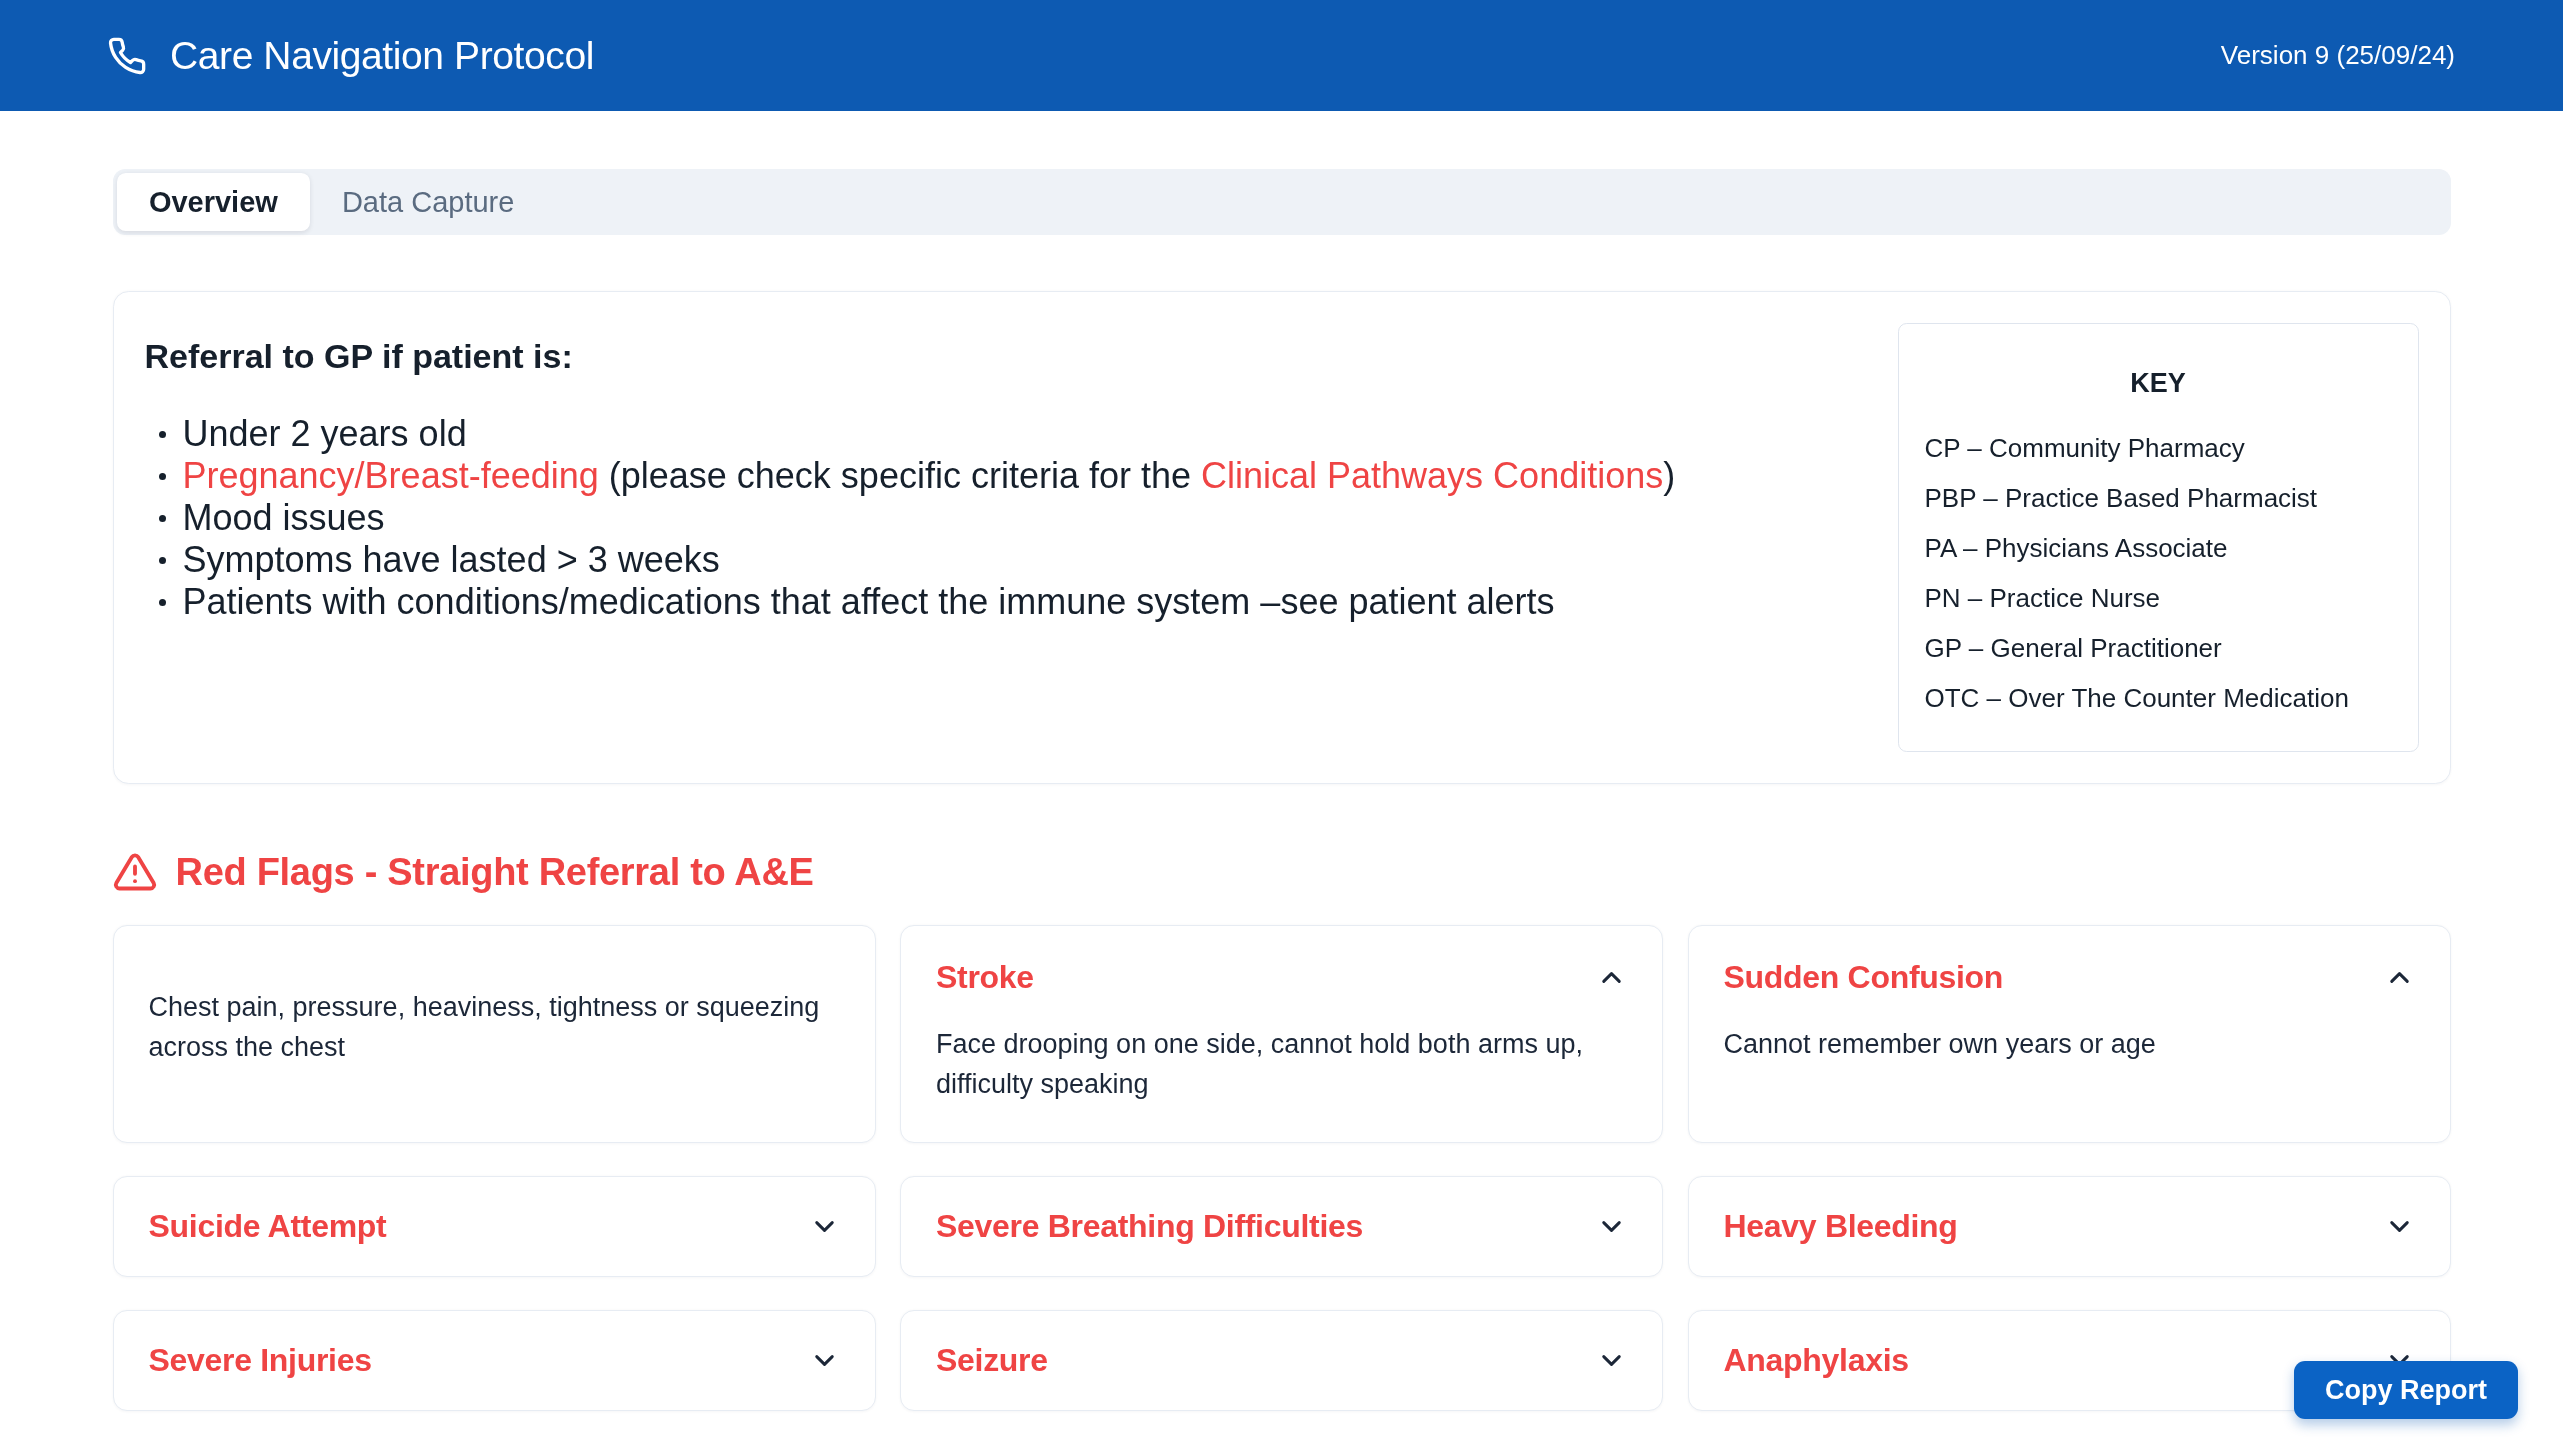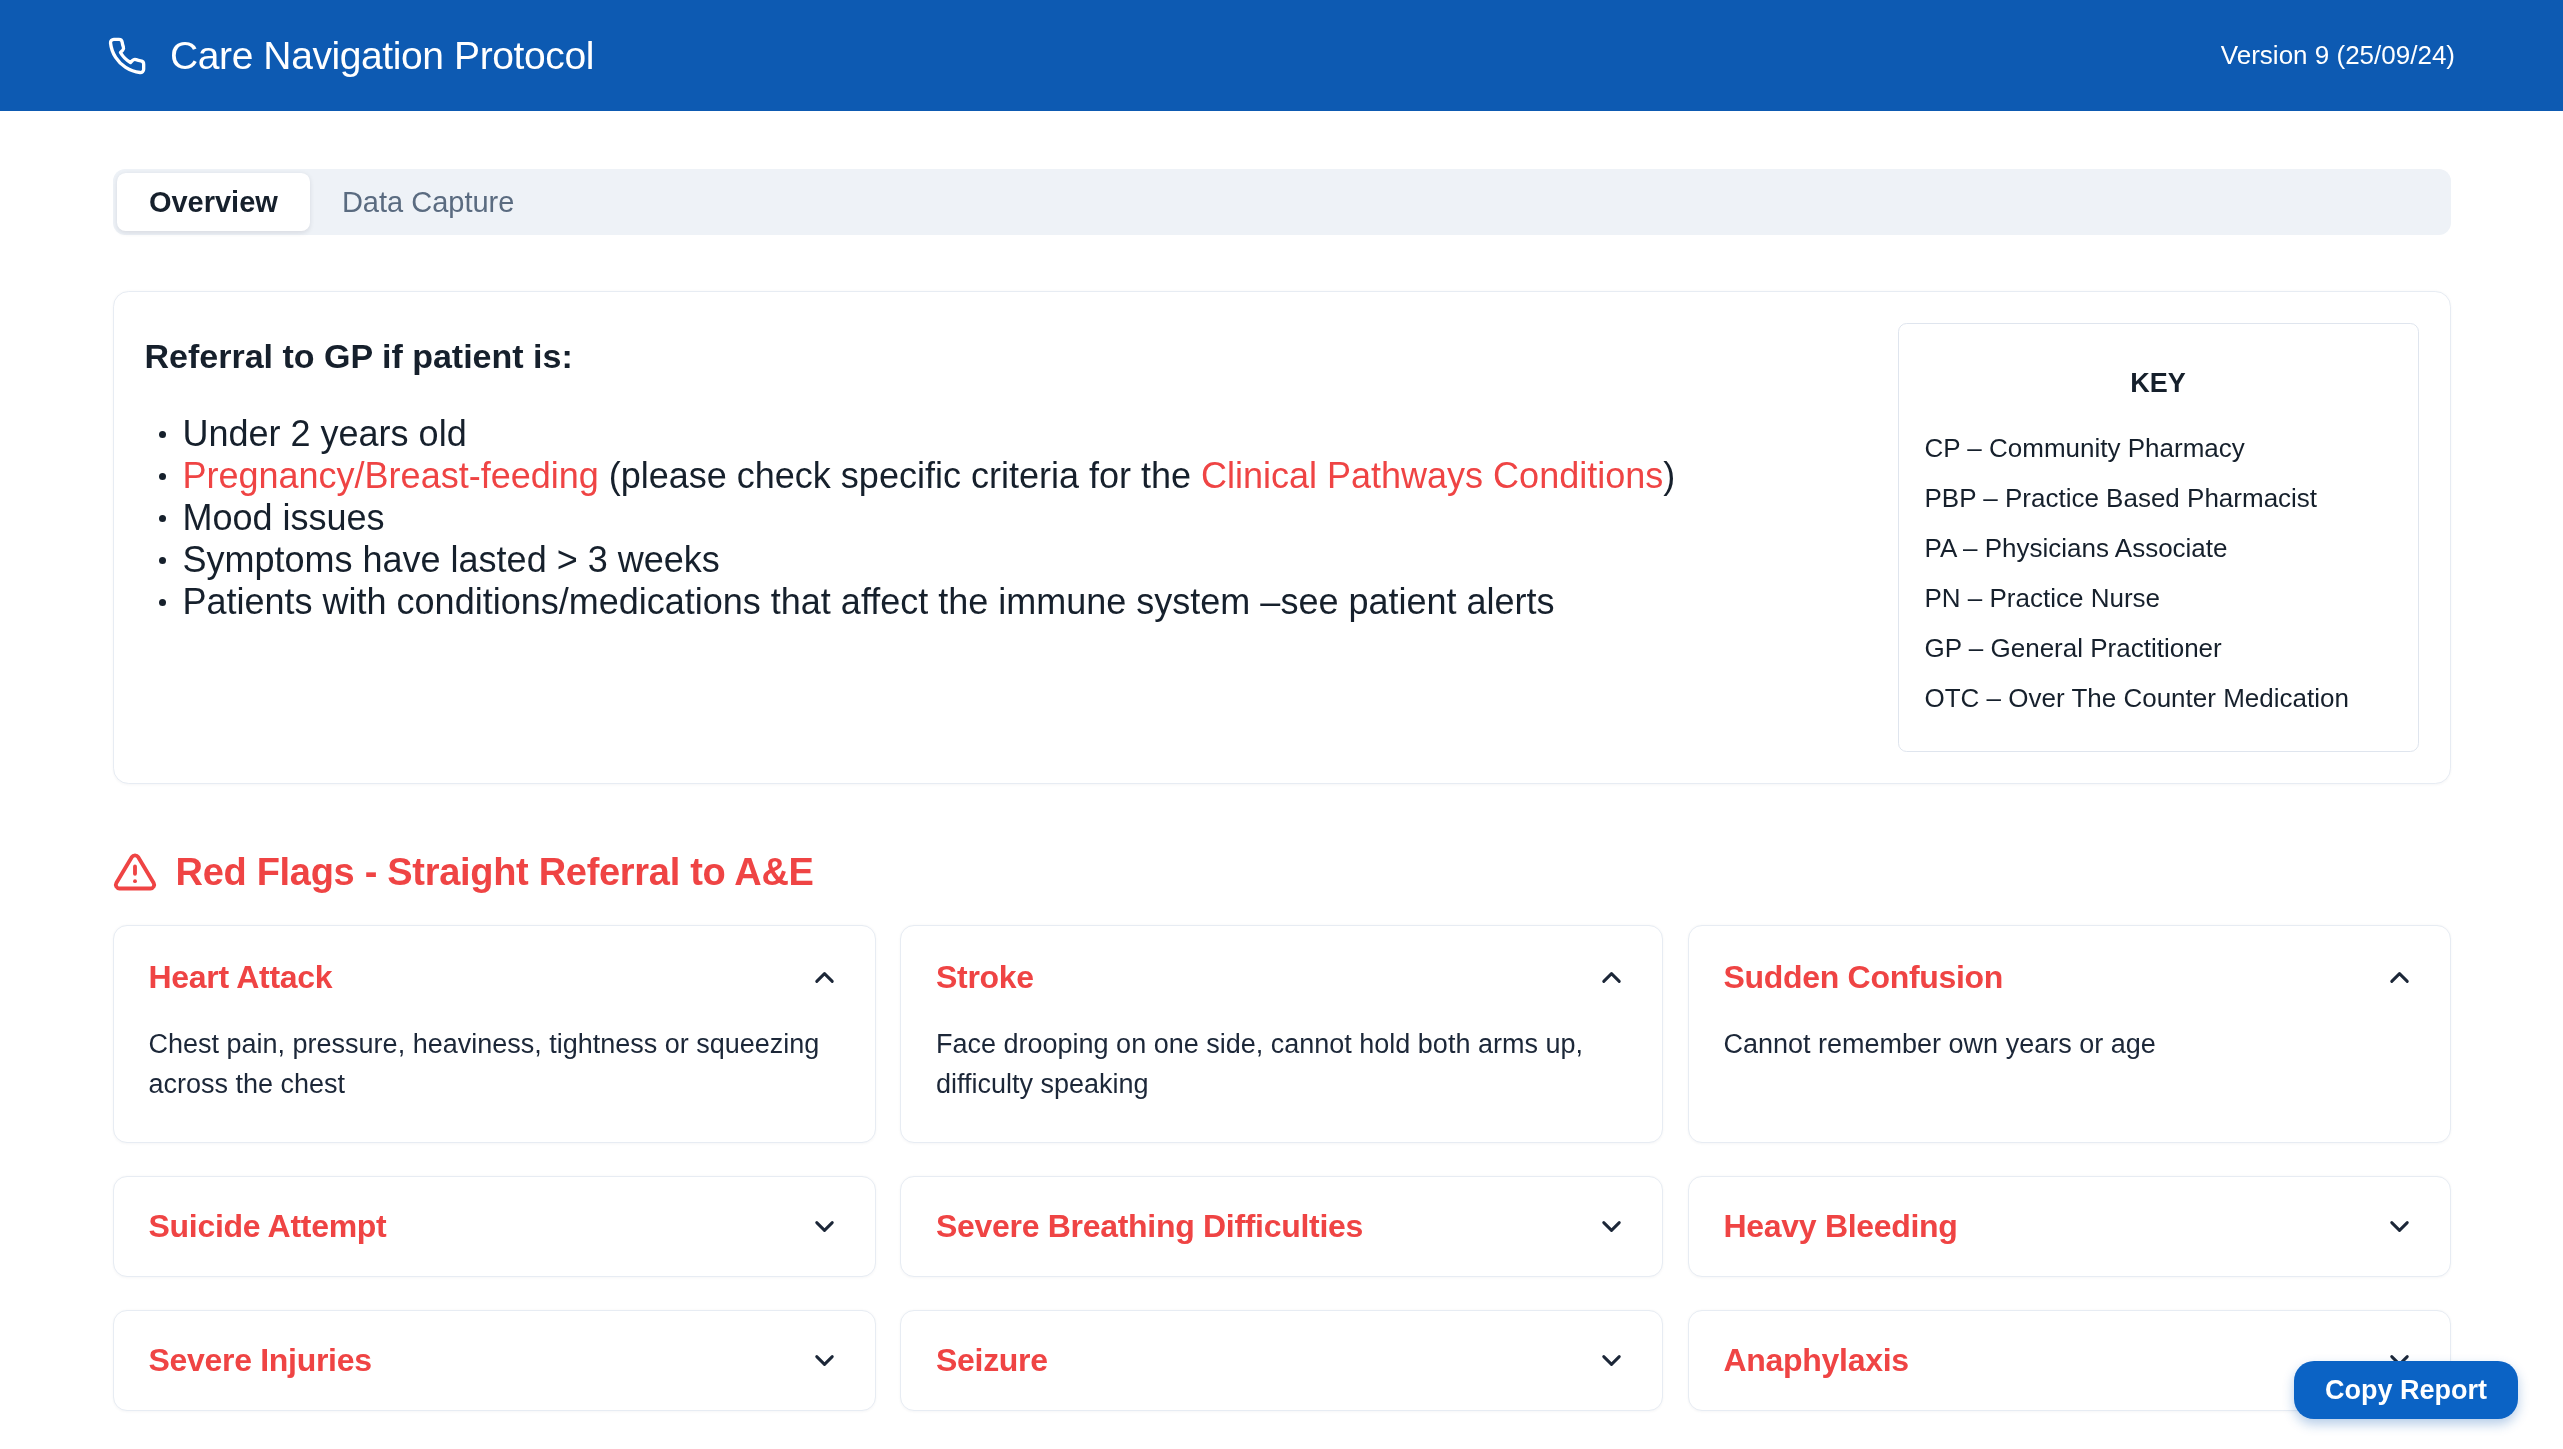--- a/index.html
+++ b/index.html
@@ -82,21 +82,21 @@
   .card-head{display:flex;justify-content:space-between;align-items:center;
     width:100%;cursor:pointer;}
   .card-title{font-size:32px;font-weight:700;color:var(--red);letter-spacing:-0.3px;}
   .chev{width:31px;height:31px;stroke:#1c2738;stroke-width:2.3;fill:none;
     stroke-linecap:round;stroke-linejoin:round;flex:0 0 auto;}
   .card-body{font-size:27px;line-height:40px;color:#1c2738;margin:28px 0 0 0;
     max-width:726px;}
   
   .copy-btn{
     position:fixed;right:45px;bottom:30px;background:var(--blue-btn);color:#fff;
-    font-size:27px;font-weight:700;border:none;border-radius:20px;
+    font-size:27px;font-weight:700;border:none;border-radius:11px;
     padding:0 31px;height:58px;cursor:pointer;font-family:inherit;
     box-shadow:0 5.2px 12.2px rgba(13,90,178,.30);
   }
 </style>
 </head>
 <body>
 
 <header class="app-header">
   <div class="h-left">
     <svg class="phone-ic" viewBox="0 0 24 24">
@@ -142,44 +142,38 @@
     <svg class="alert-ic" viewBox="0 0 24 24">
       <path d="M10.29 3.86 1.82 18a2 2 0 0 0 1.71 3h16.94a2 2 0 0 0 1.71-3L13.71 3.86a2 2 0 0 0-3.42 0z"></path>
       <line x1="12" y1="9" x2="12" y2="13"></line>
       <line x1="12" y1="17" x2="12.01" y2="17"></line>
     </svg>
     <h2>Red Flags - Straight Referral to A&amp;E</h2>
   </div>
 
   <div class="grid" id="cards-grid">
       <section class="card expanded">
-    <div class="card-head">
-      <span class="card-title">Heart Attack</span>
+    <p class="card-body">Chest pain, pressure, heaviness, tightness or squeezing across the chest</p>
+  </section>
+      <section class="card expanded">
+    <div class="card-head">
+      <span class="card-title">Stroke</span>
       <svg class="chev" viewBox="0 0 24 24">
         <polyline points="6 15 12 9 18 15"></polyline>
       </svg>
     </div>
-    <p class="card-body">Chest pain, pressure, heaviness, tightness or squeezing across the chest</p>
+    <p class="card-body">Face drooping on one side, cannot hold both arms up, difficulty speaking</p>
   </section>
       <section class="card expanded">
     <div class="card-head">
-      <span class="card-title">Stroke</span>
+      <span class="card-title">Sudden Confusion</span>
       <svg class="chev" viewBox="0 0 24 24">
         <polyline points="6 15 12 9 18 15"></polyline>
       </svg>
     </div>
-    <p class="card-body">Face drooping on one side, cannot hold both arms up, difficulty speaking</p>
-  </section>
-      <section class="card expanded">
-    <div class="card-head">
-      <span class="card-title">Sudden Confusion</span>
-      <svg class="chev" viewBox="0 0 24 24">
-        <polyline points="6 15 12 9 18 15"></polyline>
-      </svg>
-    </div>
     <p class="card-body">Cannot remember own years or age</p>
   </section>
       <section class="card">
     <div class="card-head">
       <span class="card-title">Suicide Attempt</span>
       <svg class="chev" viewBox="0 0 24 24">
         <polyline points="6 9 12 15 18 9"></polyline>
       </svg>
     </div>
 

